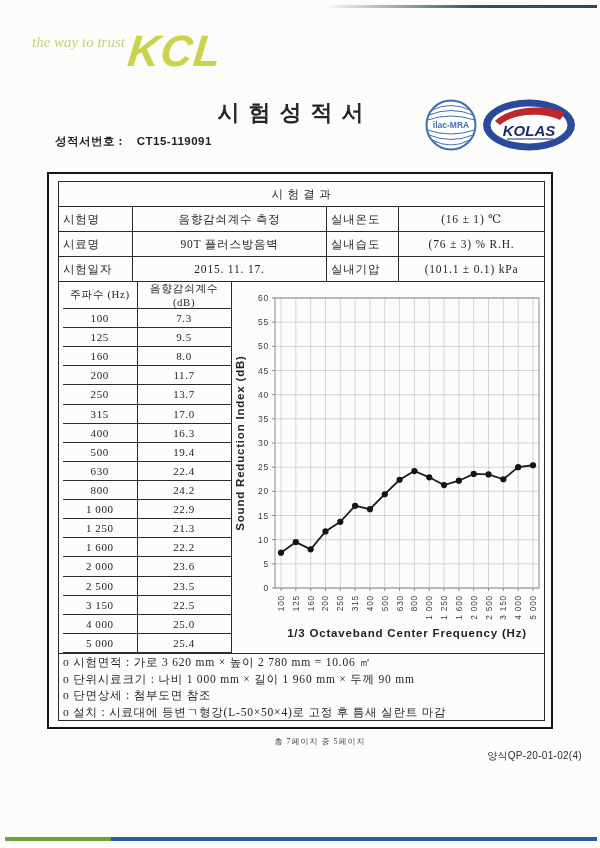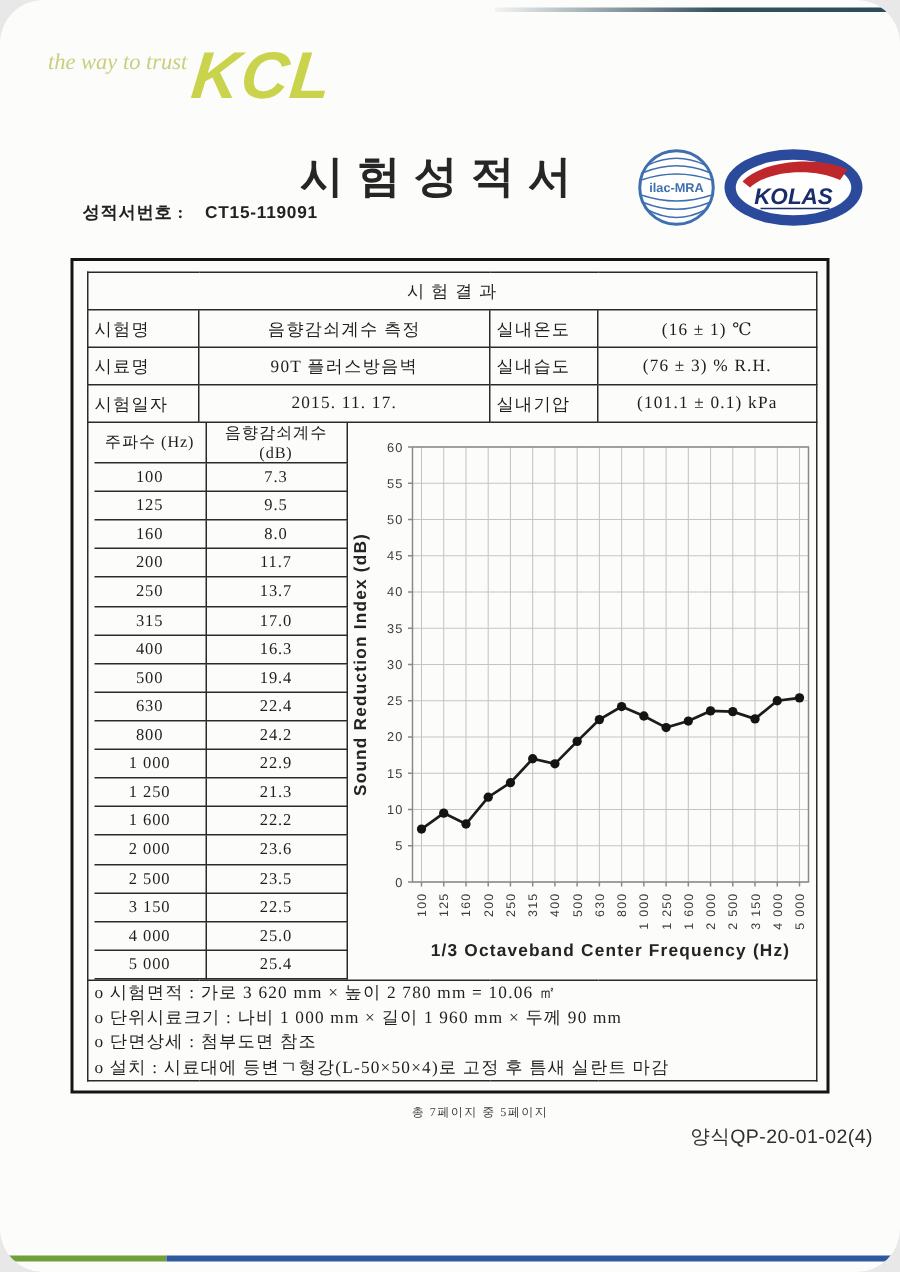--- a/index.html
+++ b/index.html
@@ -1,36 +1,35 @@
 <!DOCTYPE html>
 <html><head>
 <meta charset="utf-8">
 <style>
   html,body{margin:0;padding:0;background:#e8e8e8;}
   .page{
     position:relative;width:600px;height:848px;margin:0 auto;
     background:#fcfcfa;overflow:hidden;
     font-family:"Liberation Serif","DejaVu Serif",serif;
     color:#1e1e1e;
-    border-radius:29px;
   }
   
   .top-rule{position:absolute;left:330px;top:5px;width:267px;height:3px;
     background:linear-gradient(to right,rgba(70,100,115,0.05),#35535f 55%,#2c4a57);}
   
   .brand-tagline{position:absolute;left:32px;top:34px;
     font-style:italic;font-size:15px;color:#c9cf7e;
     font-family:"Liberation Serif",serif;}
   .brand-kcl{position:absolute;left:128px;top:26px;
     font-family:"Liberation Sans",sans-serif;font-weight:bold;font-style:italic;
     font-size:44px;color:#c9d44c;transform:skewX(-6deg);letter-spacing:1px;}
   
   .doc-title{position:absolute;left:0;top:98px;width:590px;text-align:center;
     font-family:"Liberation Sans","DejaVu Sans",sans-serif;
-    font-size:29px;font-weight:bold;letter-spacing:9px;color:#262626;}
+    font-size:22px;font-weight:bold;letter-spacing:9px;color:#262626;}
   .report-no{position:absolute;left:55px;top:134px;font-size:11.5px;font-weight:bold;
     letter-spacing:0.5px;color:#222;}
   .report-no .num{margin-left:14px;font-family:"Liberation Sans",sans-serif;font-weight:bold;}
   
   .logos{position:absolute;left:424px;top:96px;width:155px;height:58px;display:flex;align-items:center;gap:3px;}
   
   .outer-box{position:absolute;left:47px;top:172px;width:502px;height:553px;
     border:2px solid #151515;}
   .inner-wrap{position:absolute;left:9px;top:7px;right:8px;bottom:9px;}
   table.tbl{border-collapse:collapse;width:100%;height:100%;table-layout:fixed;padding-left:22px;}
@@ -46,21 +45,21 @@
   table.freq td{border:1px solid #2a2a2a;text-align:center;font-size:11px;letter-spacing:0.6px;padding:0;}
   table.freq tr.fh td{font-size:10.8px;}
   table.freq td:first-child{border-left:none;}
   table.freq tr:first-child td{border-top:none;}
   .chart-wrap{flex:1;position:relative;}
   td.notes{padding:3px 10px 2px 10px;font-size:10.6px;line-height:16.6px;letter-spacing:0.4px;}
   td.notes div{white-space:nowrap;}
   
   .footer-page{position:absolute;left:0;top:736px;width:600px;text-align:center;
     font-size:8px;color:#3a3a3a;letter-spacing:1px;padding-left:20px;}
-  .footer-form{position:absolute;right:18px;top:749px;font-size:13px;color:#2e2e2e;
+  .footer-form{position:absolute;right:18px;top:749px;font-size:10px;color:#2e2e2e;
     font-family:"Liberation Sans",sans-serif;letter-spacing:0.3px;}
   
   .bar-green{position:absolute;left:5px;top:837px;width:106px;height:4px;background:#6fa03c;}
   .bar-blue{position:absolute;left:111px;top:837px;width:486px;height:4px;background:#2e59a0;}
   svg text{font-family:"Liberation Sans","DejaVu Sans",sans-serif;}
 </style>
 </head>
 <body>
 
 <div class="page">

